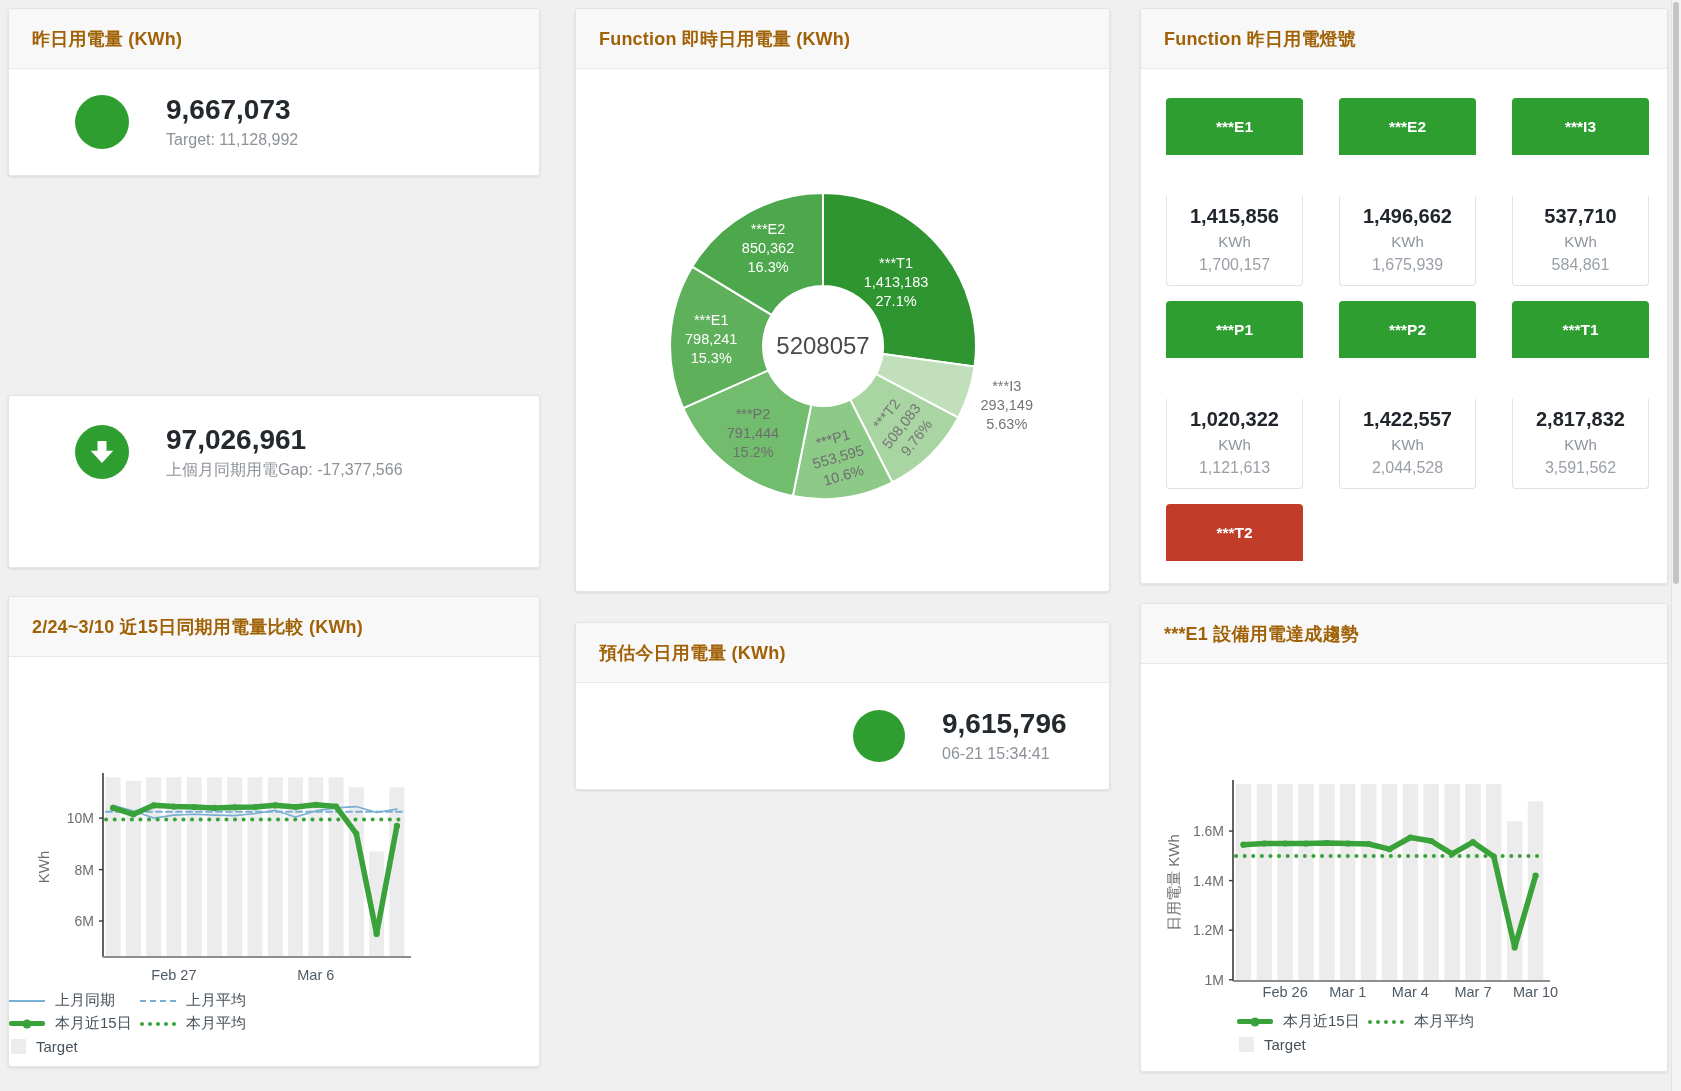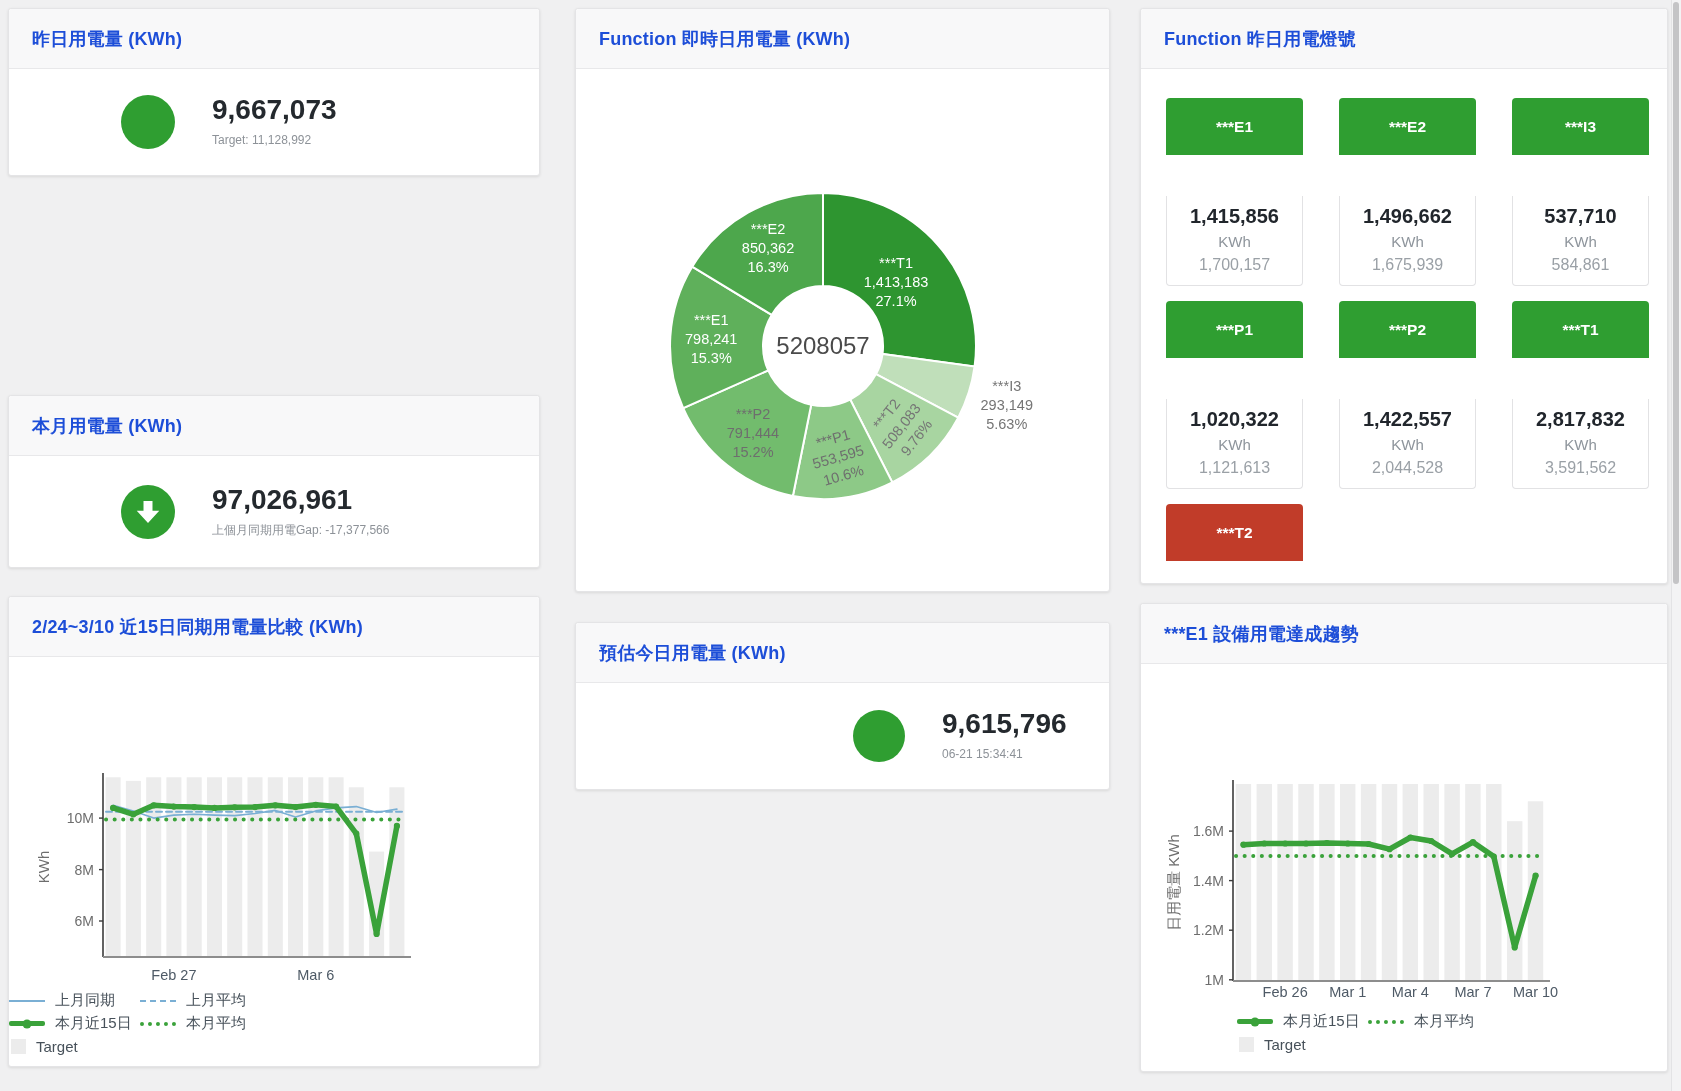--- a/index.html
+++ b/index.html
@@ -14,32 +14,32 @@
     position:absolute;background:#ffffff;border:1px solid #e4e4e6;
     border-radius:3px;box-shadow:0 1px 3px rgba(0,0,0,.10);
     box-sizing:border-box;overflow:hidden;
   }
   .panel-header{
     height:60px;display:flex;align-items:center;padding:0 23px;
     background:#f8f8f9;border-bottom:1px solid #e8e8ea;
     border-radius:3px 3px 0 0;box-sizing:border-box;
   }
   .panel-title{
-    margin:0;font-size:18px;font-weight:700;color:#1d4ed8;letter-spacing:.2px;
+    margin:0;font-size:18px;font-weight:700;color:#a16207;letter-spacing:.2px;
   }
   
   .stat-body{display:flex;align-items:center;height:calc(100% - 60px);gap:37px;box-sizing:border-box;}
-  .stat-left{padding-left:112px;}
+  .stat-left{padding-left:66px;}
   .dot{width:54px;height:54px;border-radius:50%;flex:0 0 auto;display:flex;align-items:center;justify-content:center;}
   .dot-green{background:var(--green);}
   .dot-red{background:var(--red);}
   .dot svg{width:30px;height:30px;}
   .dot-sm{width:52px;height:52px;}
   .stat-value{font-size:28px;font-weight:700;color:#24292e;line-height:32px;}
-  .stat-sub{font-size:12px;color:#8d9298;margin-top:4px;line-height:20px;}
+  .stat-sub{font-size:16px;color:#8d9298;margin-top:4px;line-height:20px;}
   
   #tiles-grid{
     display:grid;grid-template-columns:repeat(3,137px);gap:15px 36px;
     padding:29px 0 0 25px;
   }
   .tile{width:137px;border-radius:4px;}
   .tile-head{
     height:57px;line-height:57px;text-align:center;color:#fff;font-weight:700;
     font-size:15.5px;border-radius:4px 4px 0 0;
   }
@@ -92,23 +92,20 @@
       <span class="dot dot-green"></span>
       <div class="stat-text">
         <div class="stat-value">9,667,073</div>
         <div class="stat-sub">Target: 11,128,992</div>
       </div>
     </div>
   </section>
 
 
   <section class="panel" style="left:8px;top:395px;width:532px;height:173px;">
-    <header class="panel-header">
-      <h2 class="panel-title">本月用電量 (KWh)</h2>
-    </header>
     <div class="stat-body stat-left">
       <span class="dot dot-green">
         <svg viewBox="0 0 24 24">
             <path d="M12 3.2 L21 13 H15.6 V20.8 H8.4 V13 H3 Z" fill="#ffffff" transform="rotate(180 12 12)"></path>
           </svg>
       </span>
       <div class="stat-text">
         <div class="stat-value">97,026,961</div>
         <div class="stat-sub">上個月同期用電Gap: -17,377,566</div>
       </div>

